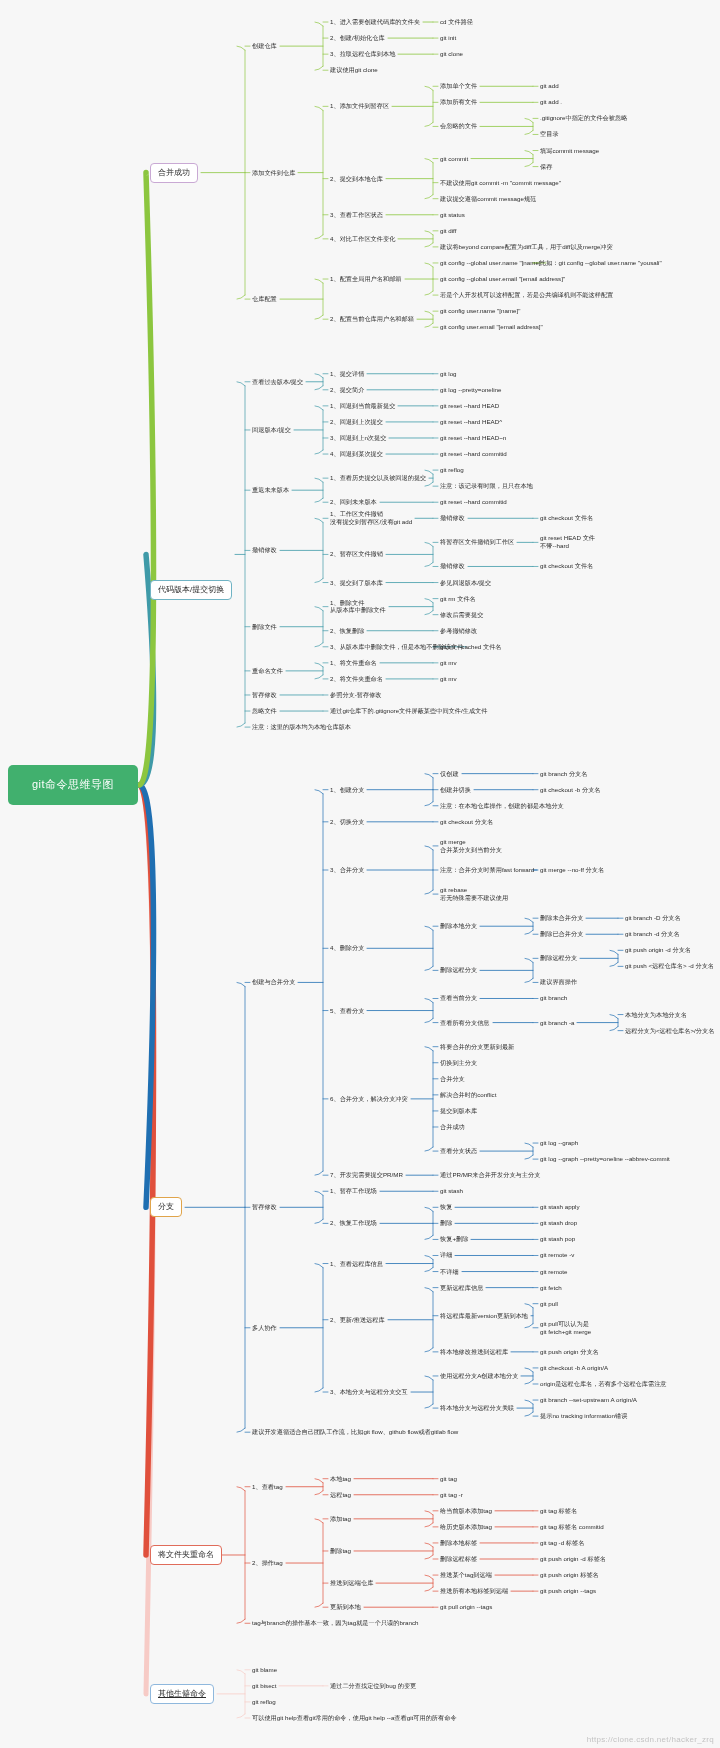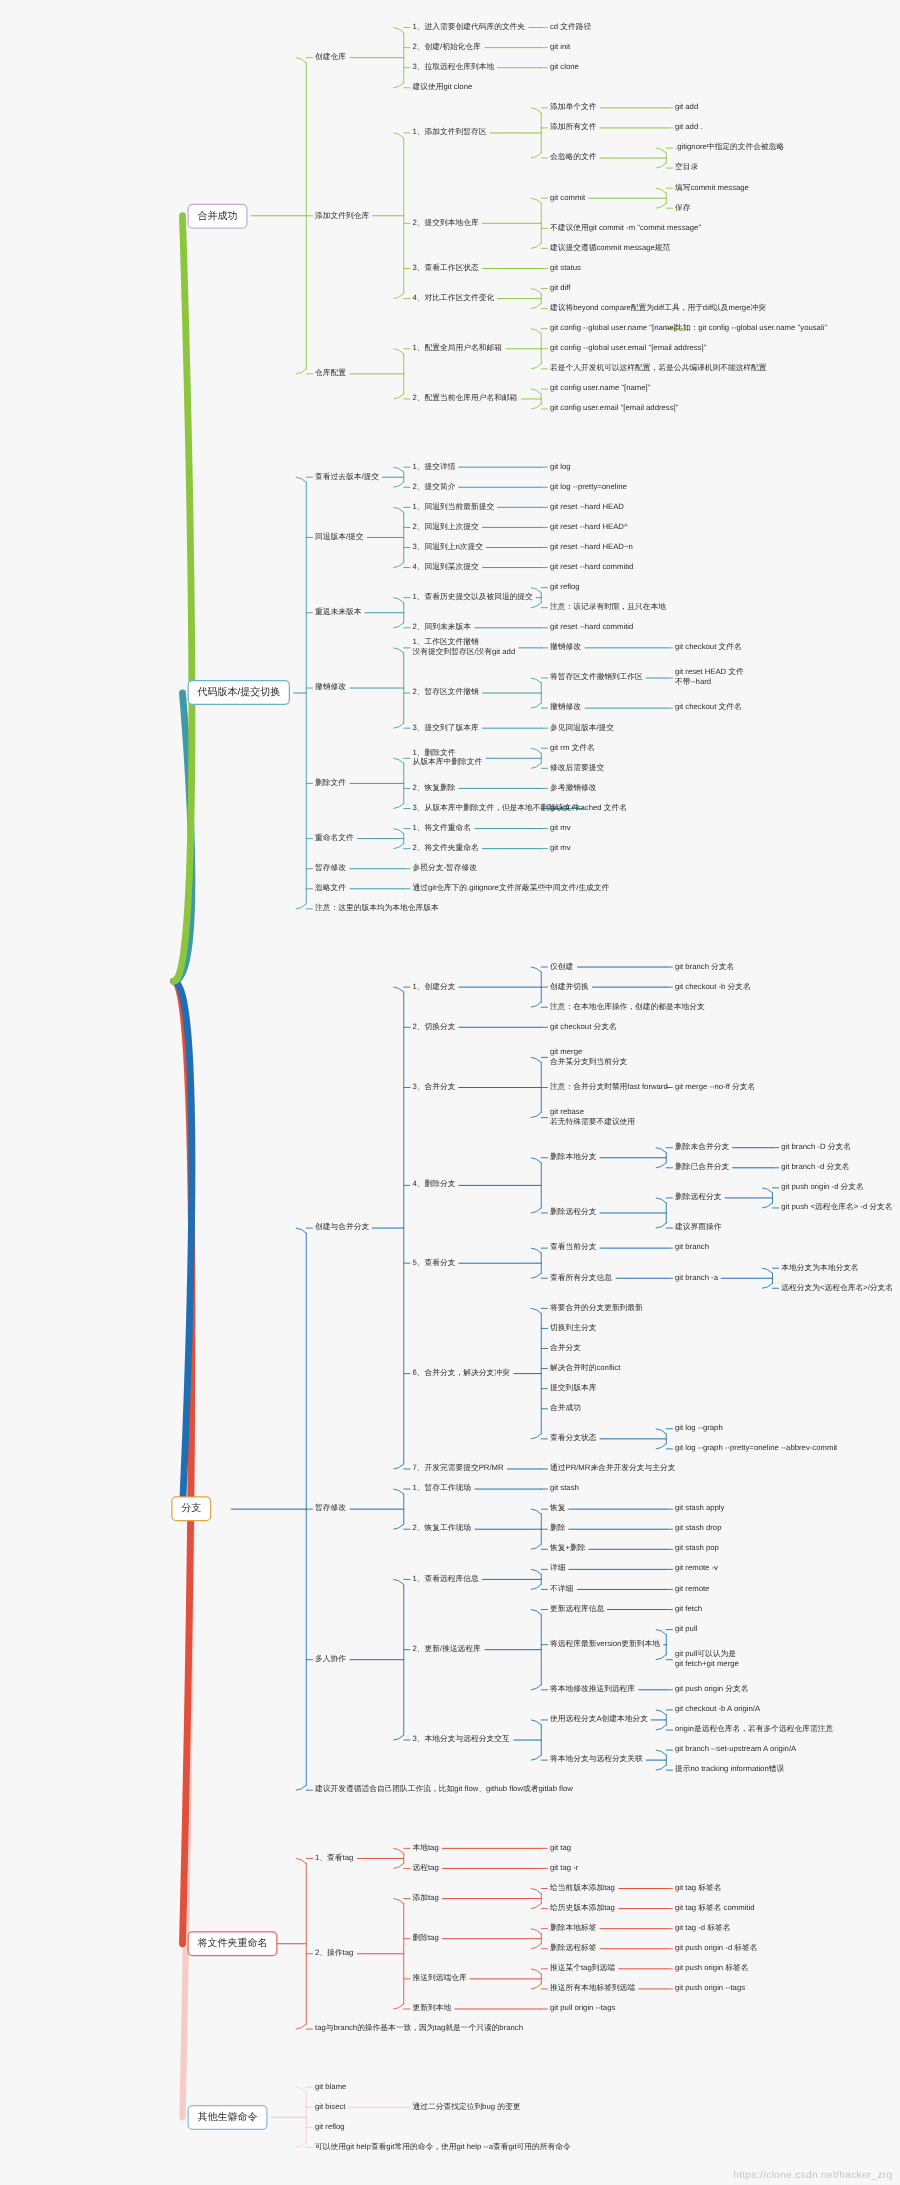--- a/index.html
+++ b/index.html
@@ -12,21 +12,21 @@
     left:8px;top:765px;width:130px;height:40px;
     background:#41b06e;border-radius:5px;color:#fff;
     display:flex;align-items:center;justify-content:center;
     font-size:11px;letter-spacing:.5px;
   }
   .l1{
     border-radius:4px;padding:4px 7px;background:#fff;
     font-size:8px;text-align:center;
   }
   .l1.c0{border:1px solid #c9a9d4;}
-  .l1.c1{border:1px solid #6fb3c4;}
+  .l1.c1{border:1px solid #6fb3c4;margin-top:36px;}
   .l1.c2{border:1px solid #e0a44a;}
   .l1.c3{border:1px solid #e06c5a;}
   .l1.c4{border:1px solid #8fb8dd;}
   .watermark{
     position:absolute;right:6px;bottom:4px;font-size:8px;color:#c3c3c3;
     letter-spacing:.3px;
   }
 </style>
 </head>
 <body>
@@ -471,20 +471,21 @@
       <path d="M 245 1673.7825946295702 L 245 1713.9689420899385" stroke="#f7cbc6" fill="none" stroke-width="0.7" stroke-linecap="round"></path>
       <path d="M 245 1713.9689420899385 Q 241 1717.9689420899385 237 1717.9689420899385" stroke="#f7cbc6" fill="none" stroke-width="0.7" stroke-linecap="round"></path>
       <path d="M 217 1693.8757683597544 L 245 1693.8757683597544" stroke="#f7cbc6" fill="none" stroke-width="0.8" stroke-linecap="round"></path>
       <path d="M 245 1669.7825946295702 L 250 1669.7825946295702" stroke="#f7cbc6" fill="none" stroke-width="0.7" stroke-linecap="round"></path>
       <path d="M 245 1685.844710449693 L 250 1685.844710449693" stroke="#f7cbc6" fill="none" stroke-width="0.7" stroke-linecap="round"></path>
       <path d="M 245 1701.9068262698158 L 250 1701.9068262698158" stroke="#f7cbc6" fill="none" stroke-width="0.7" stroke-linecap="round"></path>
       <path d="M 245 1717.9689420899385 L 250 1717.9689420899385" stroke="#f7cbc6" fill="none" stroke-width="0.7" stroke-linecap="round"></path>
       <path d="M 279 1685.844710449693 L 323 1685.844710449693" stroke="#f7cbc6" fill="none" stroke-width="0.8" stroke-linecap="round"></path>
       <path d="M 323 1685.844710449693 L 328 1685.844710449693" stroke="#f7cbc6" fill="none" stroke-width="0.7" stroke-linecap="round"></path>
     </svg>
+  <div class="node root">git命令思维导图</div>
   <div class="watermark">https://clone.csdn.net/hacker_zrq</div>
 <div class="node l1 c0" style="font-size: 8px; left: 150px; top: 162.613px;">合并成功</div>
     <div class="node" style="left: 252px; top: 42.1242px;">创建仓库</div>
     <div class="node" style="left: 330px; top: 18.0311px;">1、进入需要创建代码库的文件夹</div>
     <div class="node" style="left: 440px; top: 18.0311px;">cd 文件路径</div>
     <div class="node" style="left: 330px; top: 34.0932px;">2、创建/初始化仓库</div>
     <div class="node" style="left: 440px; top: 34.0932px;">git init</div>
     <div class="node" style="left: 330px; top: 50.1553px;">3、拉取远程仓库到本地</div>
     <div class="node" style="left: 440px; top: 50.1553px;">git clone</div>
     <div class="node" style="left: 330px; top: 66.2174px;">建议使用git clone</div>
@@ -563,21 +564,21 @@
     <div class="node" style="left: 252px; top: 666.885px;">重命名文件</div>
     <div class="node" style="left: 330px; top: 658.854px;">1、将文件重命名</div>
     <div class="node" style="left: 440px; top: 658.854px;">git mv</div>
     <div class="node" style="left: 330px; top: 674.916px;">2、将文件夹重命名</div>
     <div class="node" style="left: 440px; top: 674.916px;">git mv</div>
     <div class="node" style="left: 252px; top: 690.978px;">暂存修改</div>
     <div class="node" style="left: 330px; top: 690.978px;">参照分支-暂存修改</div>
     <div class="node" style="left: 252px; top: 707.04px;">忽略文件</div>
     <div class="node" style="left: 330px; top: 707.04px;">通过git仓库下的.gitignore文件屏蔽某些中间文件/生成文件</div>
     <div class="node" style="left: 252px; top: 723.103px;">注意：这里的版本均为本地仓库版本</div>
-    <div class="node l1 c2" style="font-size: 8px; left: 137px; top: 1197.3px;">分支</div>
+    <div class="node l1 c2" style="font-size: 8px; left: 150px; top: 1197.3px;">分支</div>
     <div class="node" style="left: 252px; top: 978.435px;">创建与合并分支</div>
     <div class="node" style="left: 330px; top: 785.689px;">1、创建分支</div>
     <div class="node" style="left: 440px; top: 769.627px;">仅创建</div>
     <div class="node" style="left: 540px; top: 769.627px;">git branch 分支名</div>
     <div class="node" style="left: 440px; top: 785.689px;">创建并切换</div>
     <div class="node" style="left: 540px; top: 785.689px;">git checkout -b 分支名</div>
     <div class="node" style="left: 440px; top: 801.752px;">注意：在本地仓库操作，创建的都是本地分支</div>
     <div class="node" style="left: 330px; top: 817.814px;">2、切换分支</div>
     <div class="node" style="left: 440px; top: 817.814px;">git checkout 分支名</div>
     <div class="node" style="left: 330px; top: 866px;">3、合并分支</div>
@@ -668,19 +669,19 @@
     <div class="node" style="left: 440px; top: 1555.01px;">删除远程标签</div>
     <div class="node" style="left: 540px; top: 1555.01px;">git push origin -d 标签名</div>
     <div class="node" style="left: 330px; top: 1579.1px;">推送到远端仓库</div>
     <div class="node" style="left: 440px; top: 1571.07px;">推送某个tag到远端</div>
     <div class="node" style="left: 540px; top: 1571.07px;">git push origin 标签名</div>
     <div class="node" style="left: 440px; top: 1587.13px;">推送所有本地标签到远端</div>
     <div class="node" style="left: 540px; top: 1587.13px;">git push origin --tags</div>
     <div class="node" style="left: 330px; top: 1603.2px;">更新到本地</div>
     <div class="node" style="left: 440px; top: 1603.2px;">git pull origin --tags</div>
     <div class="node" style="left: 252px; top: 1619.26px;">tag与branch的操作基本一致，因为tag就是一个只读的branch</div>
-    <div class="node l1 c4" style="font-size: 8px; left: 150px; top: 1683.88px;">其他生僻命令</div>
+    <div class="node l1 c4" style="font-size: 8px; left: 150px; top: 1683.88px; text-decoration: underline;">其他生僻命令</div>
     <div class="node" style="left: 252px; top: 1665.78px;">git blame</div>
     <div class="node" style="left: 252px; top: 1681.84px;">git bisect</div>
     <div class="node" style="left: 330px; top: 1681.84px;">通过二分查找定位到bug 的变更</div>
     <div class="node" style="left: 252px; top: 1697.91px;">git reflog</div>
     <div class="node" style="left: 252px; top: 1713.97px;">可以使用git help查看git常用的命令，使用git help --a查看git可用的所有命令</div>
   </div>
 
 </body></html>

